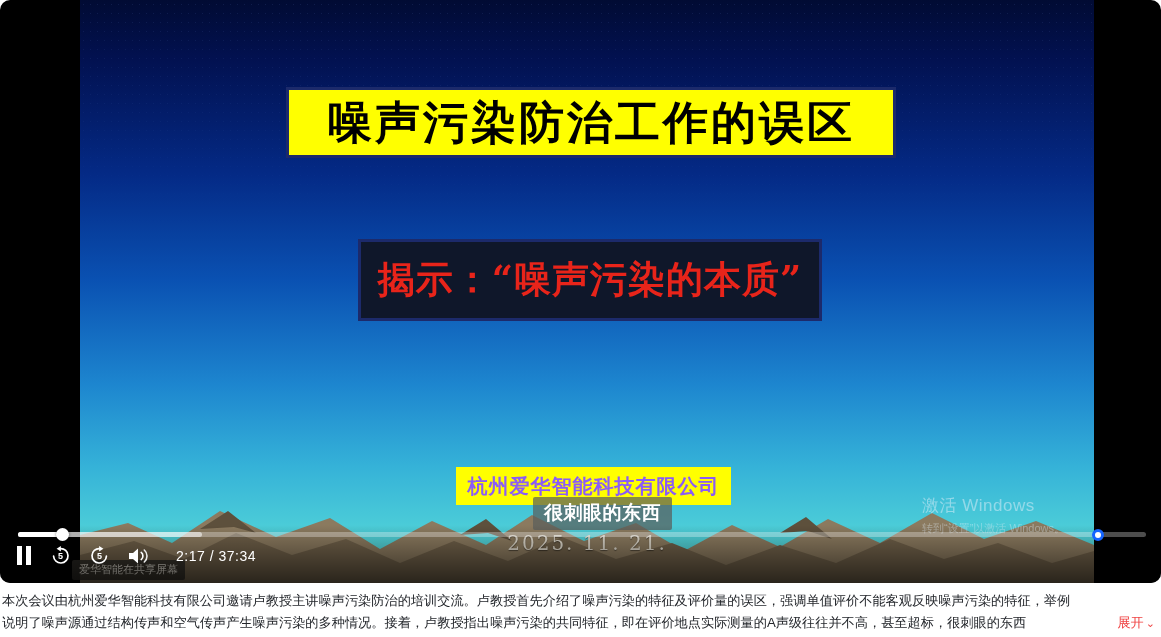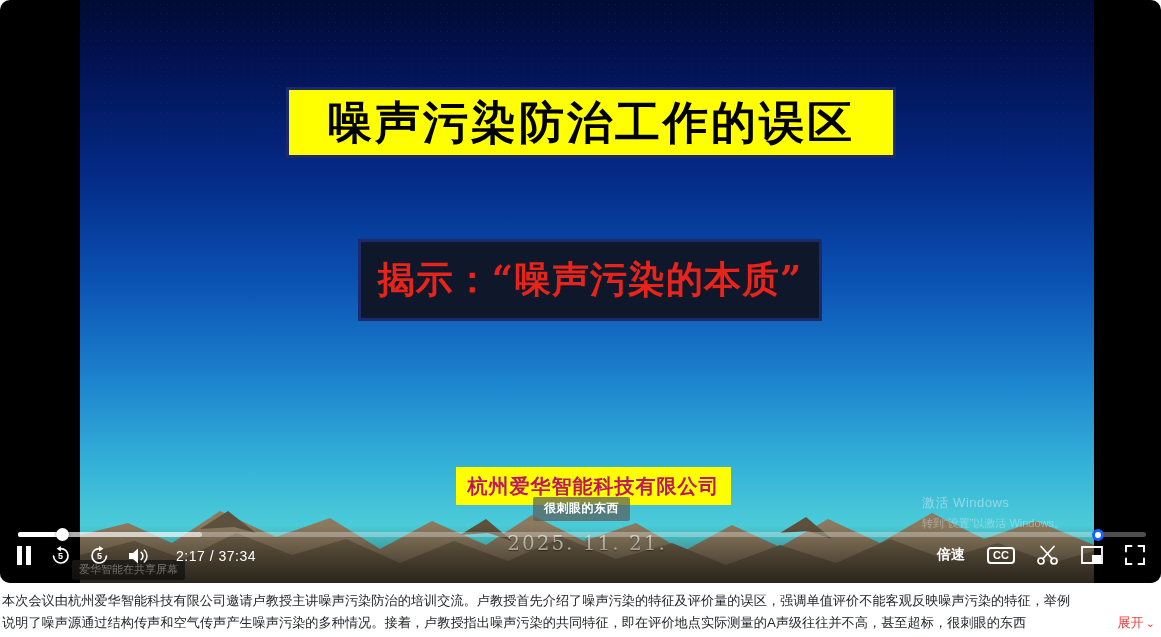--- a/index.html
+++ b/index.html
@@ -73,50 +73,50 @@
   }
 
   
   .company-box {
     position: absolute; left: 376px; top: 467px;
     width: 275px; height: 38px;
     background: #ffff00;
     display: flex; align-items: center; justify-content: center;
   }
   .company-text {
-    font-size: 20px; font-weight: 700; color: #be185d;
+    font-size: 20px; font-weight: 700; color: #8b5cf6;
     letter-spacing: 1px; white-space: nowrap;
   }
 
   
   .danmaku {
     position: absolute; left: 453px; top: 497px;
     padding: 3px 11px 4px;
     background: rgba(90,94,92,.72);
-    color: #ffffff; font-size: 12px; font-weight: 700;
+    color: #ffffff; font-size: 19px; font-weight: 700;
     letter-spacing: .5px; border-radius: 2px;
     white-space: nowrap;
   }
 
   
   .slide-date {
     position: absolute; left: 0; right: 0; top: 531px;
     text-align: center;
     font-family: "DejaVu Serif", "Liberation Serif", serif;
     font-size: 20px; color: #ded8cb; letter-spacing: 2px;
     text-shadow: 0 1px 1px rgba(0,0,0,.45);
   }
 
   
   .winmark {
     position: absolute; left: 842px; top: 494px;
     color: rgba(225,240,250,.50); text-align: left;
     pointer-events: none;
   }
-  .winmark .w1 { font-size: 13px; letter-spacing: .5px; }
+  .winmark .w1 { font-size: 17px; letter-spacing: .5px; }
   .winmark .w2 { font-size: 11px; margin-top: 4px; opacity: .8; }
 
   
   .controls {
     position: absolute; left: 0; bottom: 0; width: 1161px; height: 58px;
     background: linear-gradient(to top, rgba(0,0,0,.62), rgba(0,0,0,0));
   }
   
   .progress {
     position: absolute; left: 18px; top: 7px; width: 1083px; height: 5px;
@@ -291,47 +291,20 @@
           <svg width="22" height="18" viewBox="0 0 22 18">
             <path d="M1 6 L5 6 L10 1.5 L10 16.5 L5 12 L1 12 Z" fill="#fff"></path>
             <path d="M13.2 5.4 A4.6 4.6 0 0 1 13.2 12.6" fill="none" stroke="#fff" stroke-width="1.6" stroke-linecap="round"></path>
             <path d="M16.3 3 A8 8 0 0 1 16.3 15" fill="none" stroke="#fff" stroke-width="1.6" stroke-linecap="round" opacity=".9"></path>
           </svg>
         </button>
 
         <span class="time-label">2:17 / 37:34</span>
       </div>
 
-      <div class="ctl-right">
-
-        <span class="speed-label">倍速</span>
-
-        <span class="cc-box">CC</span>
-
-        <button class="ctl-btn" title="Clip">
-          <svg width="22" height="20" viewBox="0 0 22 20">
-            <circle cx="4" cy="16" r="3" fill="none" stroke="#fff" stroke-width="1.7"></circle>
-            <circle cx="17" cy="16" r="3" fill="none" stroke="#fff" stroke-width="1.7"></circle>
-            <path d="M5.8 13.8 L17 1.5 M15.2 13.8 L4 1.5" fill="none" stroke="#fff" stroke-width="1.7" stroke-linecap="round"></path>
-          </svg>
-        </button>
-
-        <button class="ctl-btn" title="Picture in picture">
-          <svg width="22" height="18" viewBox="0 0 22 18">
-            <path d="M1 1 L21 1 L21 17 L1 17 Z" fill="none" stroke="#fff" stroke-width="1.8"></path>
-            <rect x="11" y="9" width="9" height="7" fill="#fff"></rect>
-          </svg>
-        </button>
-
-        <button class="ctl-btn" title="Fullscreen">
-          <svg width="20" height="20" viewBox="0 0 20 20">
-            <path d="M1 6.5 L1 1 L6.5 1 M13.5 1 L19 1 L19 6.5 M19 13.5 L19 19 L13.5 19 M6.5 19 L1 19 L1 13.5" fill="none" stroke="#fff" stroke-width="1.9" stroke-linecap="round"></path>
-          </svg>
-        </button>
-      </div>
     </div>
   </div>
 
   <div class="desc">
     <div class="desc-line">本次会议由杭州爱华智能科技有限公司邀请卢教授主讲噪声污染防治的培训交流。卢教授首先介绍了噪声污染的特征及评价量的误区，强调单值评价不能客观反映噪声污染的特征，举例</div>
     <div class="desc-line l2">
       <span>说明了噪声源通过结构传声和空气传声产生噪声污染的多种情况。接着，卢教授指出噪声污染的共同特征，即在评价地点实际测量的A声级往往并不高，甚至超标，很刺眼的东西</span>
       <span class="fade"></span>
       <span class="expand">
         <span>展开</span><span class="chev">⌄</span>

